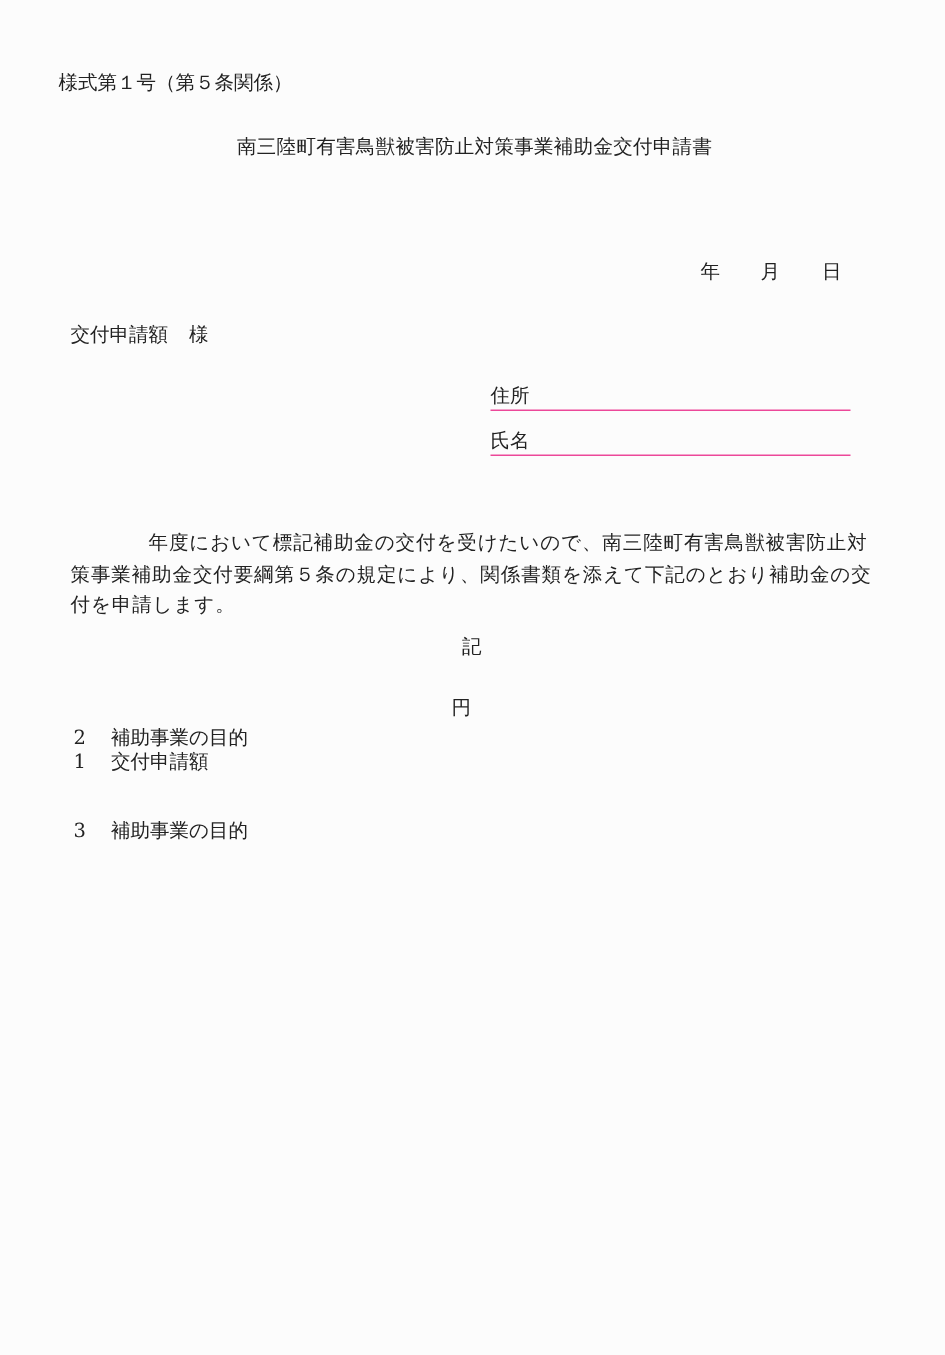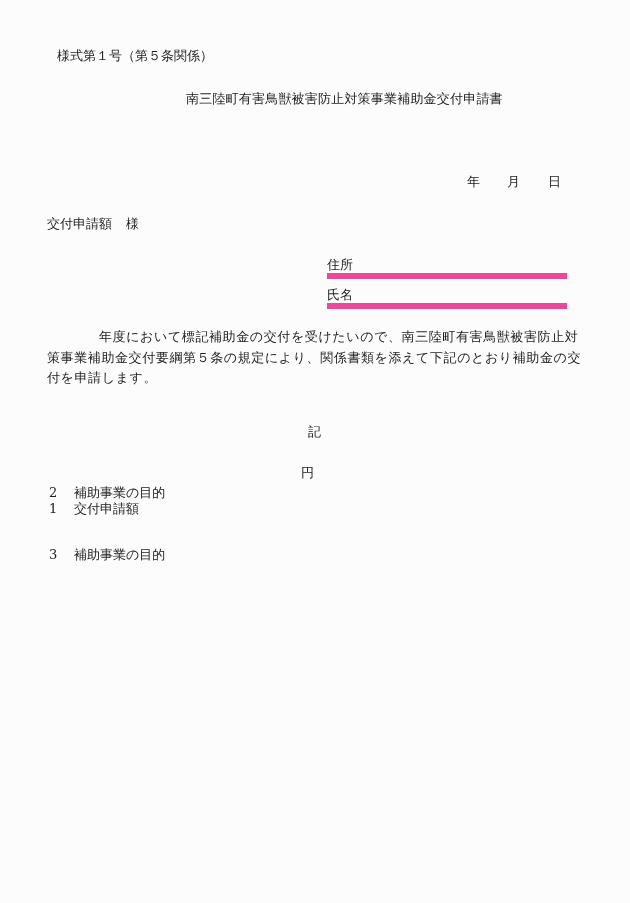--- a/index.html
+++ b/index.html
@@ -6,32 +6,32 @@
     body {
       width: 630px; height: 903px;
       background: #fcfcfc;
       color: #222;
       font-family: "DejaVu Serif", "Liberation Serif", serif;
       font-size: 13px;
       position: relative;
       overflow: hidden;
     }
     .abs { position: absolute; white-space: nowrap; line-height: 16px; }
-    .form-no { left: 57px; top: 48px; }
-    .title { left: 158px; top: 91px; letter-spacing: 0.2px; margin-left: 28px; }
+    .form-no { left: 39px; top: 48px; }
+    .title { left: 158px; top: 91px; letter-spacing: 0.2px; }
     .date { top: 174px; }
     .date-y { left: 467px; }
     .date-m { left: 507px; }
     .date-d { left: 548px; }
     .addressee { left: 47px; top: 216px; }
     .addressee .sama { margin-left: 14px; }
-    .field { left: 327px; width: 240px; border-bottom: 6px solid #ec4899; height: 16px; }
+    .field { left: 327px; width: 240px; border-bottom: 1px solid #ec4899; height: 16px; }
     .field-addr { top: 257px; }
     .field-name { top: 287px; }
-    .body-text { left: 47px; top: 327px; width: 536px; line-height: 20.5px; white-space: normal; letter-spacing: 0.6px; }
+    .body-text { left: 47px; top: 353px; width: 536px; line-height: 20.5px; white-space: normal; letter-spacing: 0.6px; }
     .body-text .indent { display: inline-block; width: 52px; }
     .ki { left: 308px; top: 424px; }
     .item { left: 49px; }
     .item .num { display: inline-block; width: 25px; }
     .item1 { top: 465px; margin-top: 36px; }
     .item2 { top: 485px; }
     .item3 { top: 547px; }
     .yen { left: 301px; top: 465px; }
   </style>
 </head>

